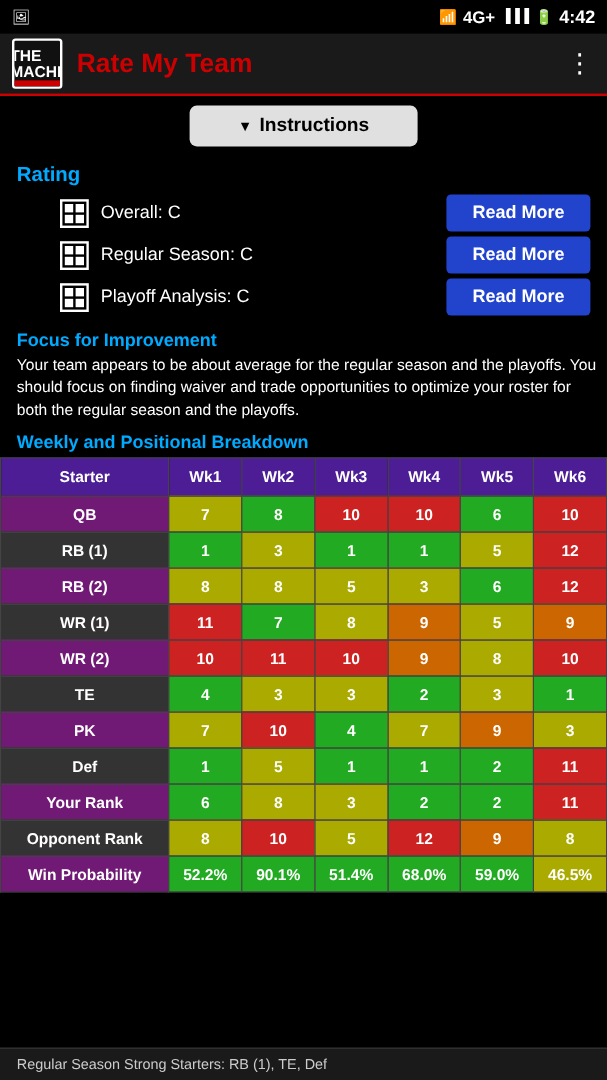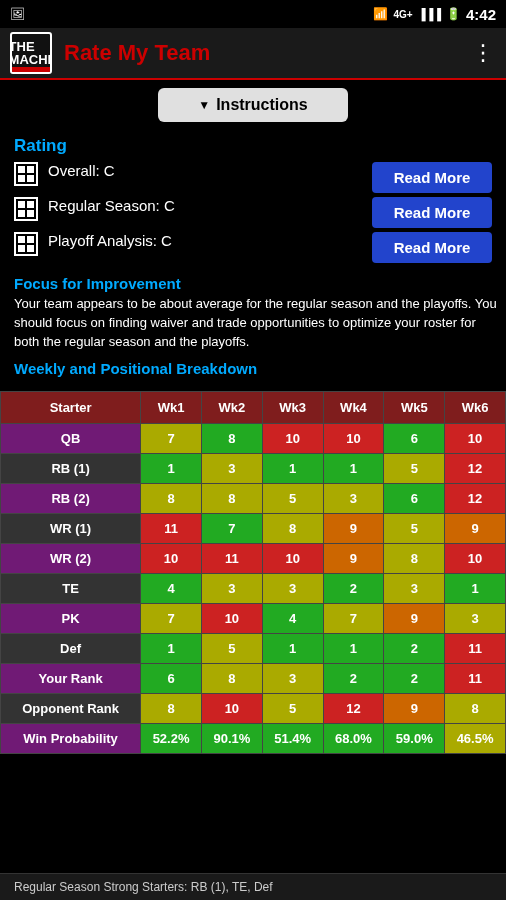--- a/index.html
+++ b/index.html
@@ -130,22 +130,24 @@
       padding: 6px 14px 4px 14px;
     }
     .rating-title {
       color: #00aaff;
       font-size: 17px;
       font-weight: bold;
       margin-bottom: 6px;
     }
     .rating-row {
       display: flex;
+      align-items: center;
       margin-bottom: 4px;
       gap: 10px;
+      margin-left: 36px;
     }
     .rating-icon {
       width: 24px;
       height: 24px;
       border: 2px solid #fff;
       display: grid;
       grid-template-columns: 1fr 1fr;
       grid-template-rows: 1fr 1fr;
       gap: 2px;
       padding: 2px;
@@ -186,35 +188,35 @@
       color: #fff;
       font-size: 13px;
       line-height: 1.45;
     }
 
     
     .breakdown-title {
       color: #00aaff;
       font-size: 15px;
       font-weight: bold;
-      padding: 4px 14px 14px 14px;
+      padding: 4px 14px 4px 14px;
     }
 
     
     .table-container {
       overflow-x: hidden;
       width: 100%;
     }
     table {
       width: 100%;
       border-collapse: collapse;
       font-size: 13px;
     }
     thead tr {
-      background: #7f1d1d;
+      background: #4c1d95;
       padding-left: 36px;
     }
     thead th {
       color: #fff;
       font-weight: bold;
       text-align: center;
       padding: 8px 4px;
       border: 1px solid #444;
       font-size: 13px;
     }
@@ -260,21 +262,21 @@
   </style>
 </head>
 <body>
 
 <div class="status-bar">
   <div class="status-bar-left">
     <span style="color:#fff;font-size:12px;">🖼</span>
   </div>
   <div class="status-icons">
     <span style="font-size:12px;">📶</span>
-    <span style="font-size:10px;font-weight:bold;">4G+</span>
+    <span style="font-size:14px;font-weight:bold;">4G+</span>
     <span style="font-size:11px;">▐▐▐</span>
     <span style="font-size:12px;">🔋</span>
     <span class="status-time">4:42</span>
   </div>
 </div>
 
 <div class="header">
   <div class="header-logo">
     <span class="logo-arrow">◁</span>
     <div class="logo-text">

